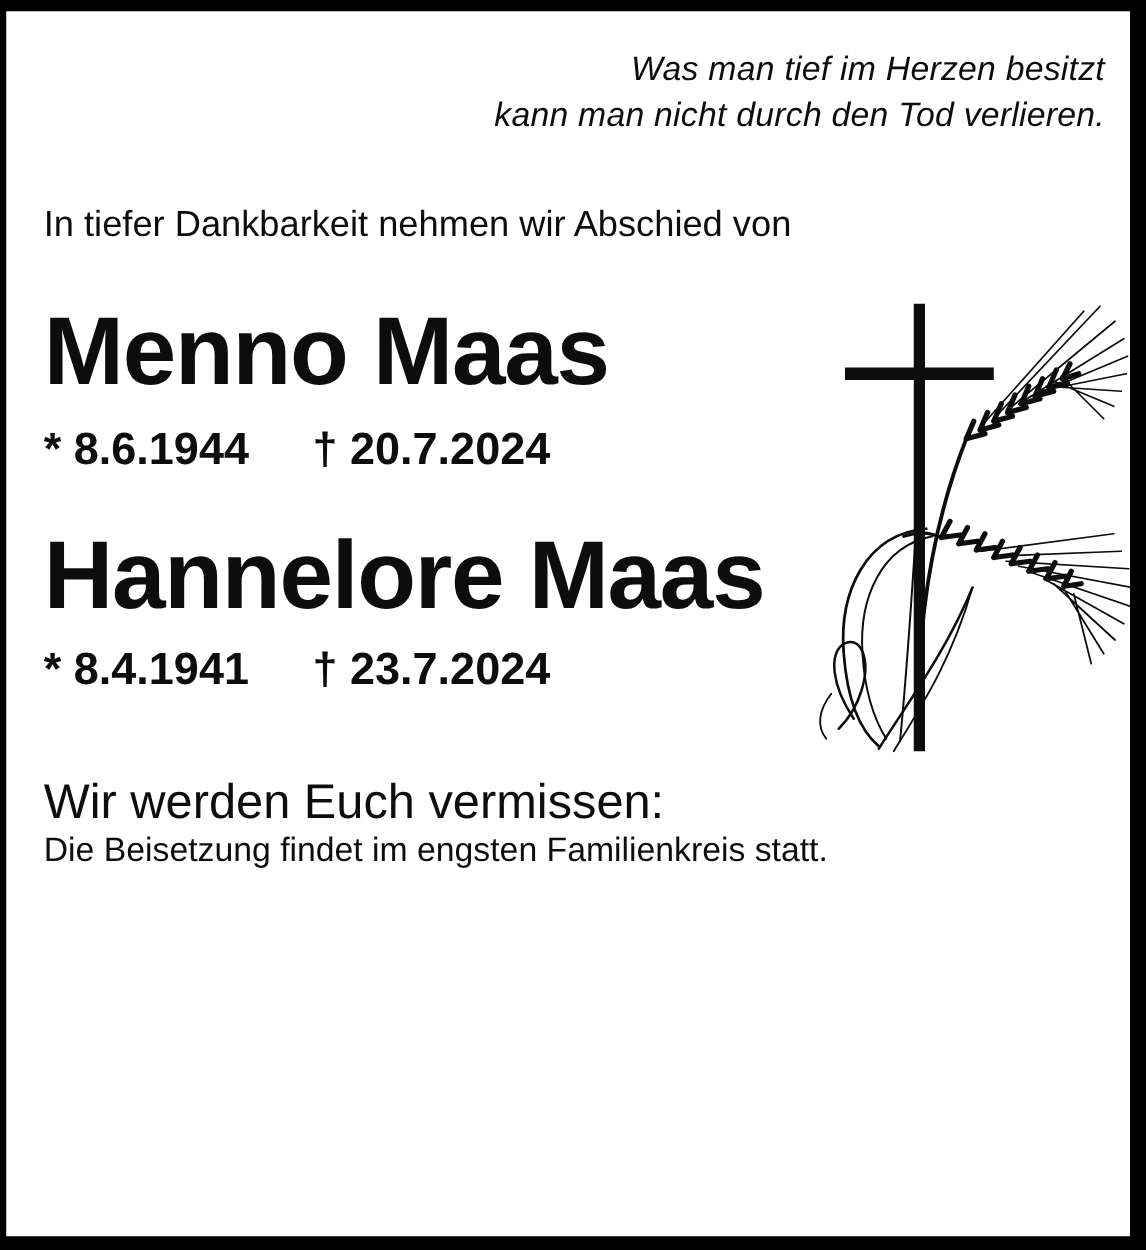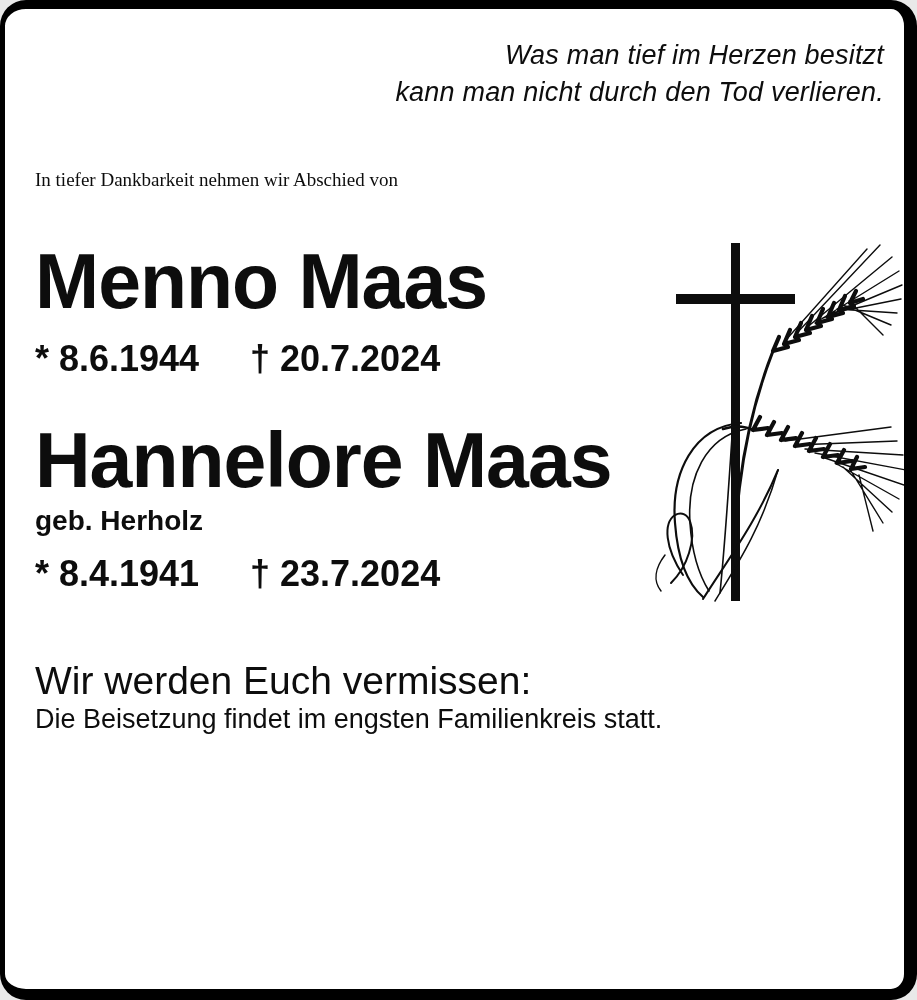--- a/index.html
+++ b/index.html
@@ -4,31 +4,30 @@
 <style>
   html,body{margin:0;padding:0;background:#e9e9e9;}
   .page{
     width:917px;height:1000px;box-sizing:border-box;
     background:#ffffff;
     border-style:solid;border-color:#000000;
     border-width:9px 13px 11px 5px;
     font-family:"Liberation Sans", sans-serif;
     color:#0d0d0d;
     position:relative;
-    border-radius:26px;
   }
   .inner{
     position:relative;width:100%;height:100%;box-sizing:border-box;
     padding:28px 20px 0 30px;overflow:hidden;
   }
   .epigraph{
     text-align:right;font-style:italic;font-size:27px;line-height:37px;
     letter-spacing:0.2px;
   }
-  .intro{margin-top:50px;font-size:19px;line-height:38px;font-family:Liberation Serif, serif;}
+  .intro{margin-top:50px;font-size:29px;line-height:38px;}
   .deceased-name{
     margin-top:44px;font-weight:bold;font-size:77px;line-height:77px;
     letter-spacing:-1px;
   }
   .dates{margin-top:20px;font-weight:bold;font-size:36px;line-height:38px;}
   .dates .birth{display:inline-block;width:215px;}
   .maiden{margin-top:5px;font-weight:bold;font-size:28px;line-height:34px;}
   .dates.second{margin-top:17px;}
   .farewell{margin-top:68px;font-size:39px;line-height:39px;}
   .mourners{margin-top:6px;font-weight:bold;font-size:27.5px;}
@@ -51,21 +50,20 @@
     </div>
 
     <div class="intro">In tiefer Dankbarkeit nehmen wir Abschied von</div>
 
     <div class="deceased-name">Menno Maas</div>
     <div class="dates">
       <span class="birth">* 8.6.1944</span><span class="death">† 20.7.2024</span>
     </div>
 
     <div class="deceased-name">Hannelore Maas</div>
-    <div class="maiden">geb. Herholz</div>
     <div class="dates second">
       <span class="birth">* 8.4.1941</span><span class="death">† 23.7.2024</span>
     </div>
 
     <div class="farewell">Wir werden Euch vermissen:</div>
 
 
     <div class="closing">Die Beisetzung findet im engsten Familienkreis statt.</div>
 
     <div class="illustration">

